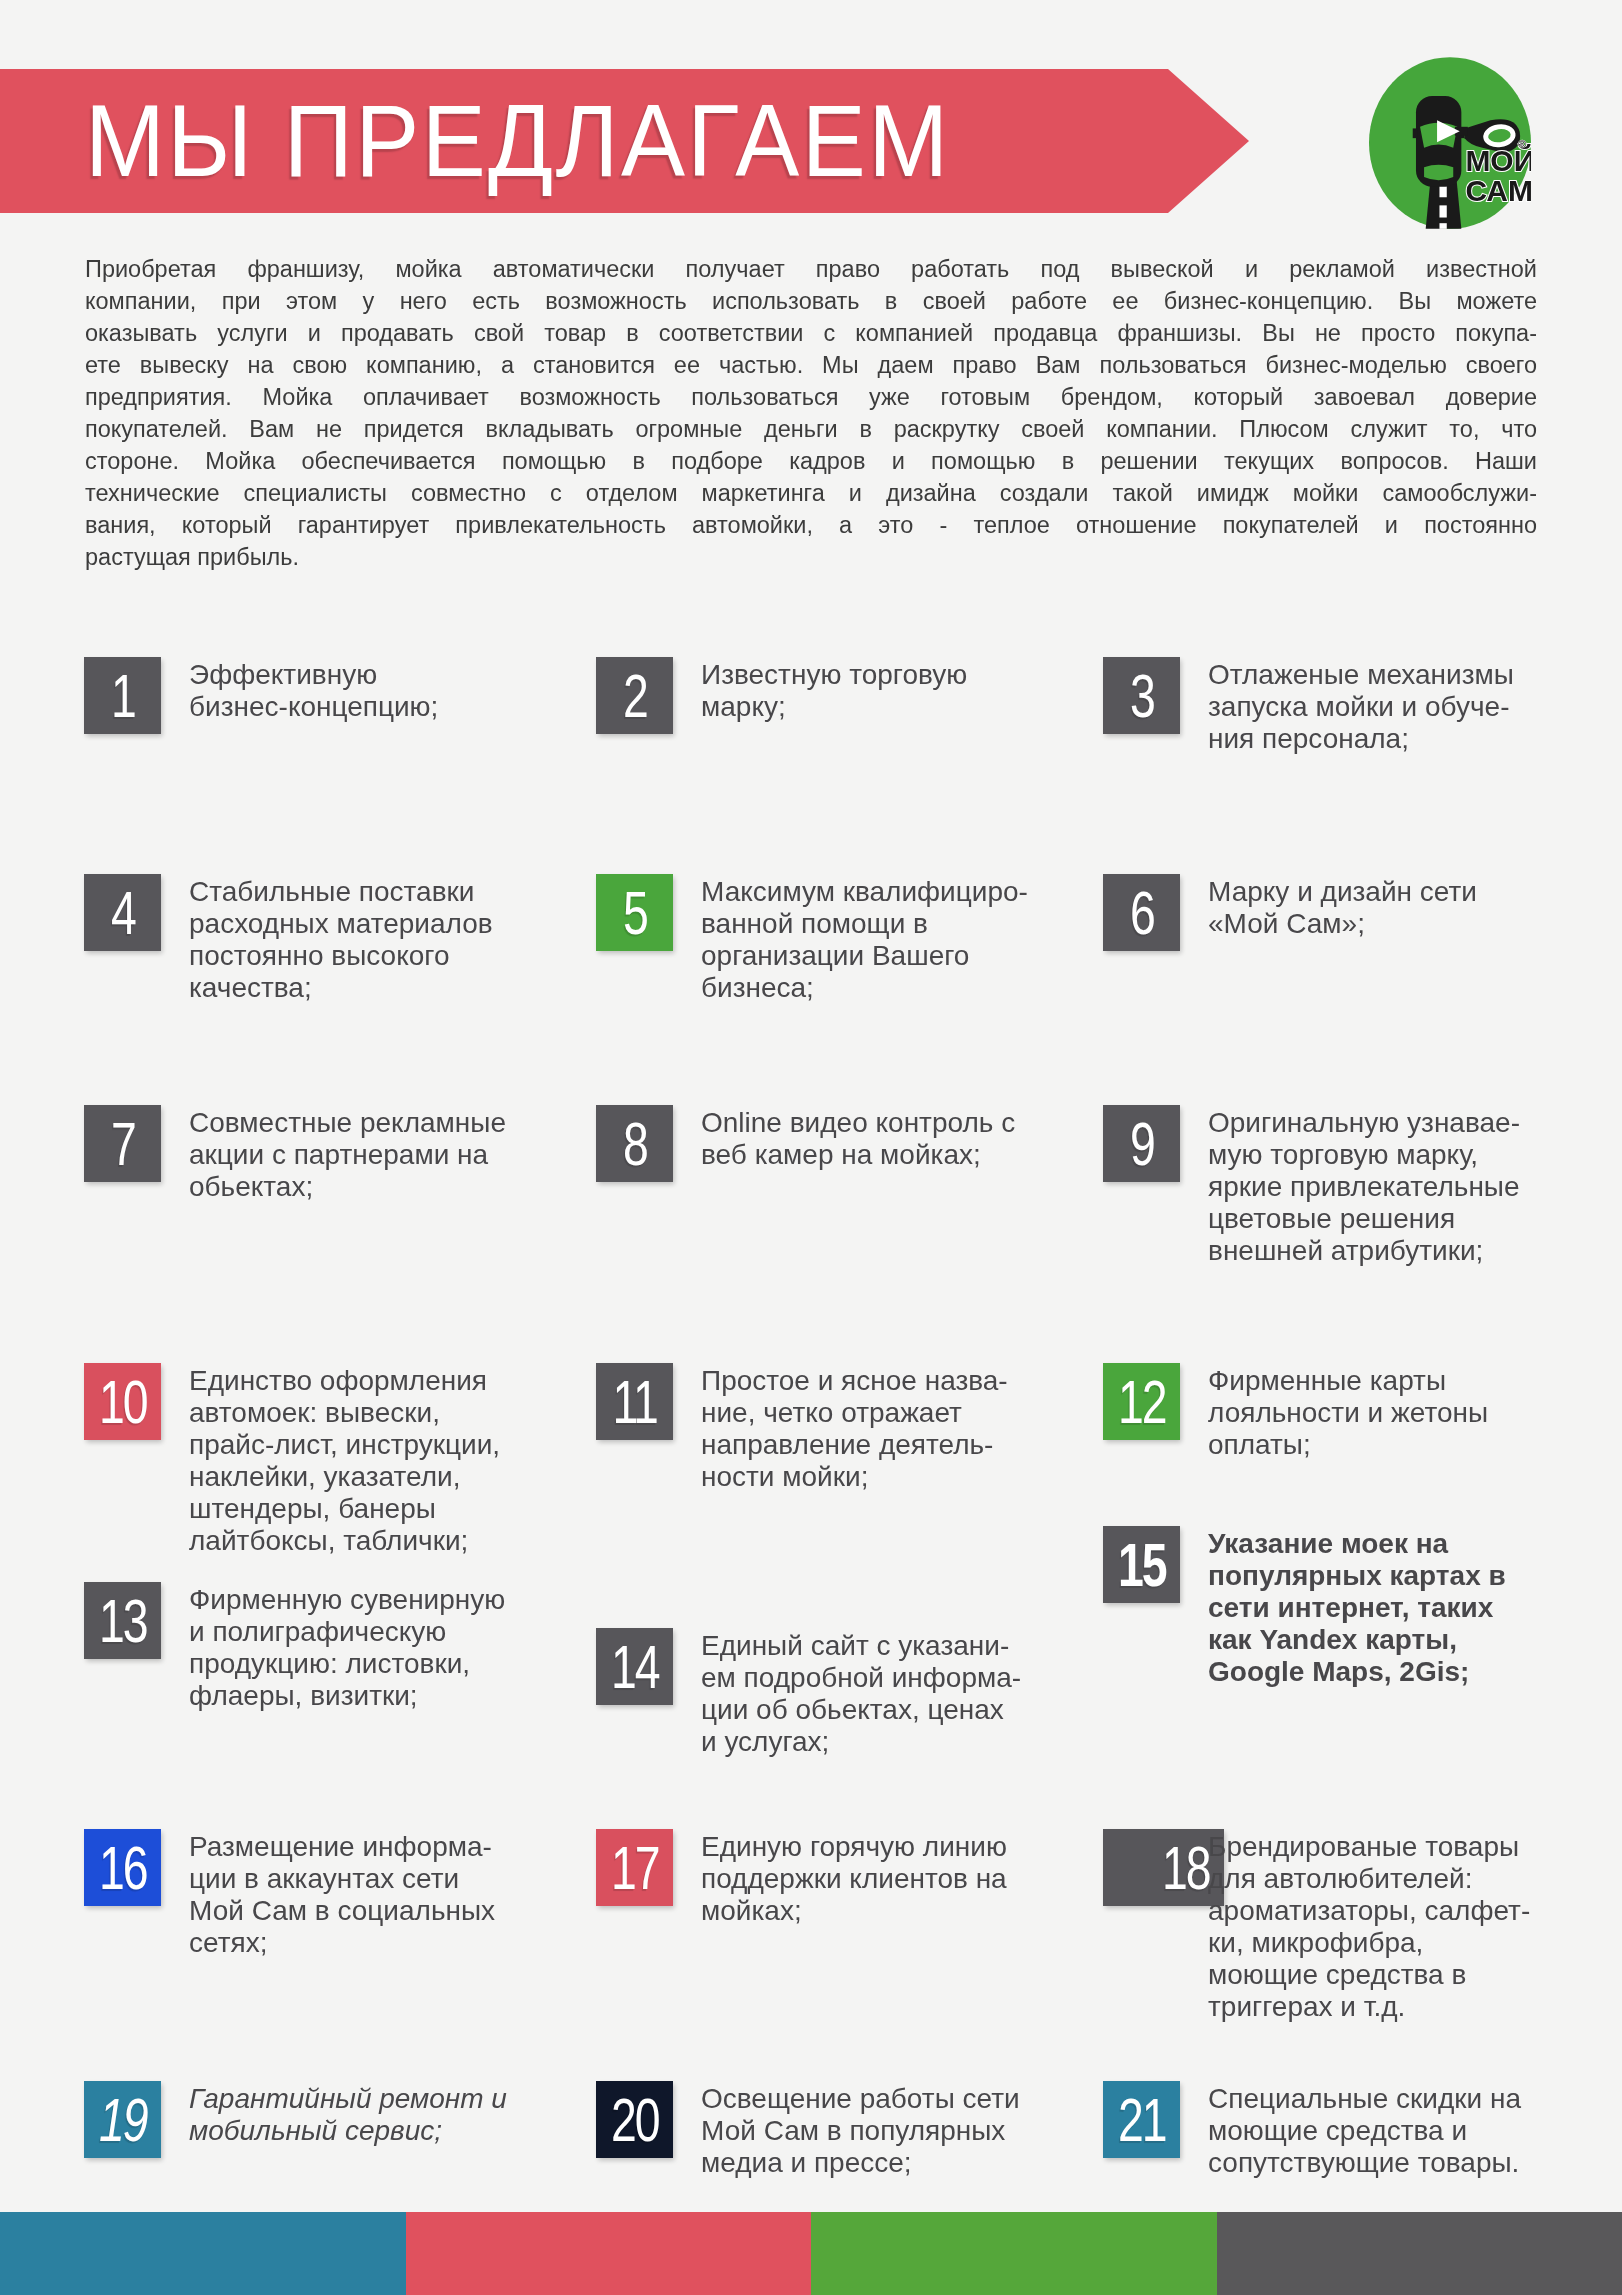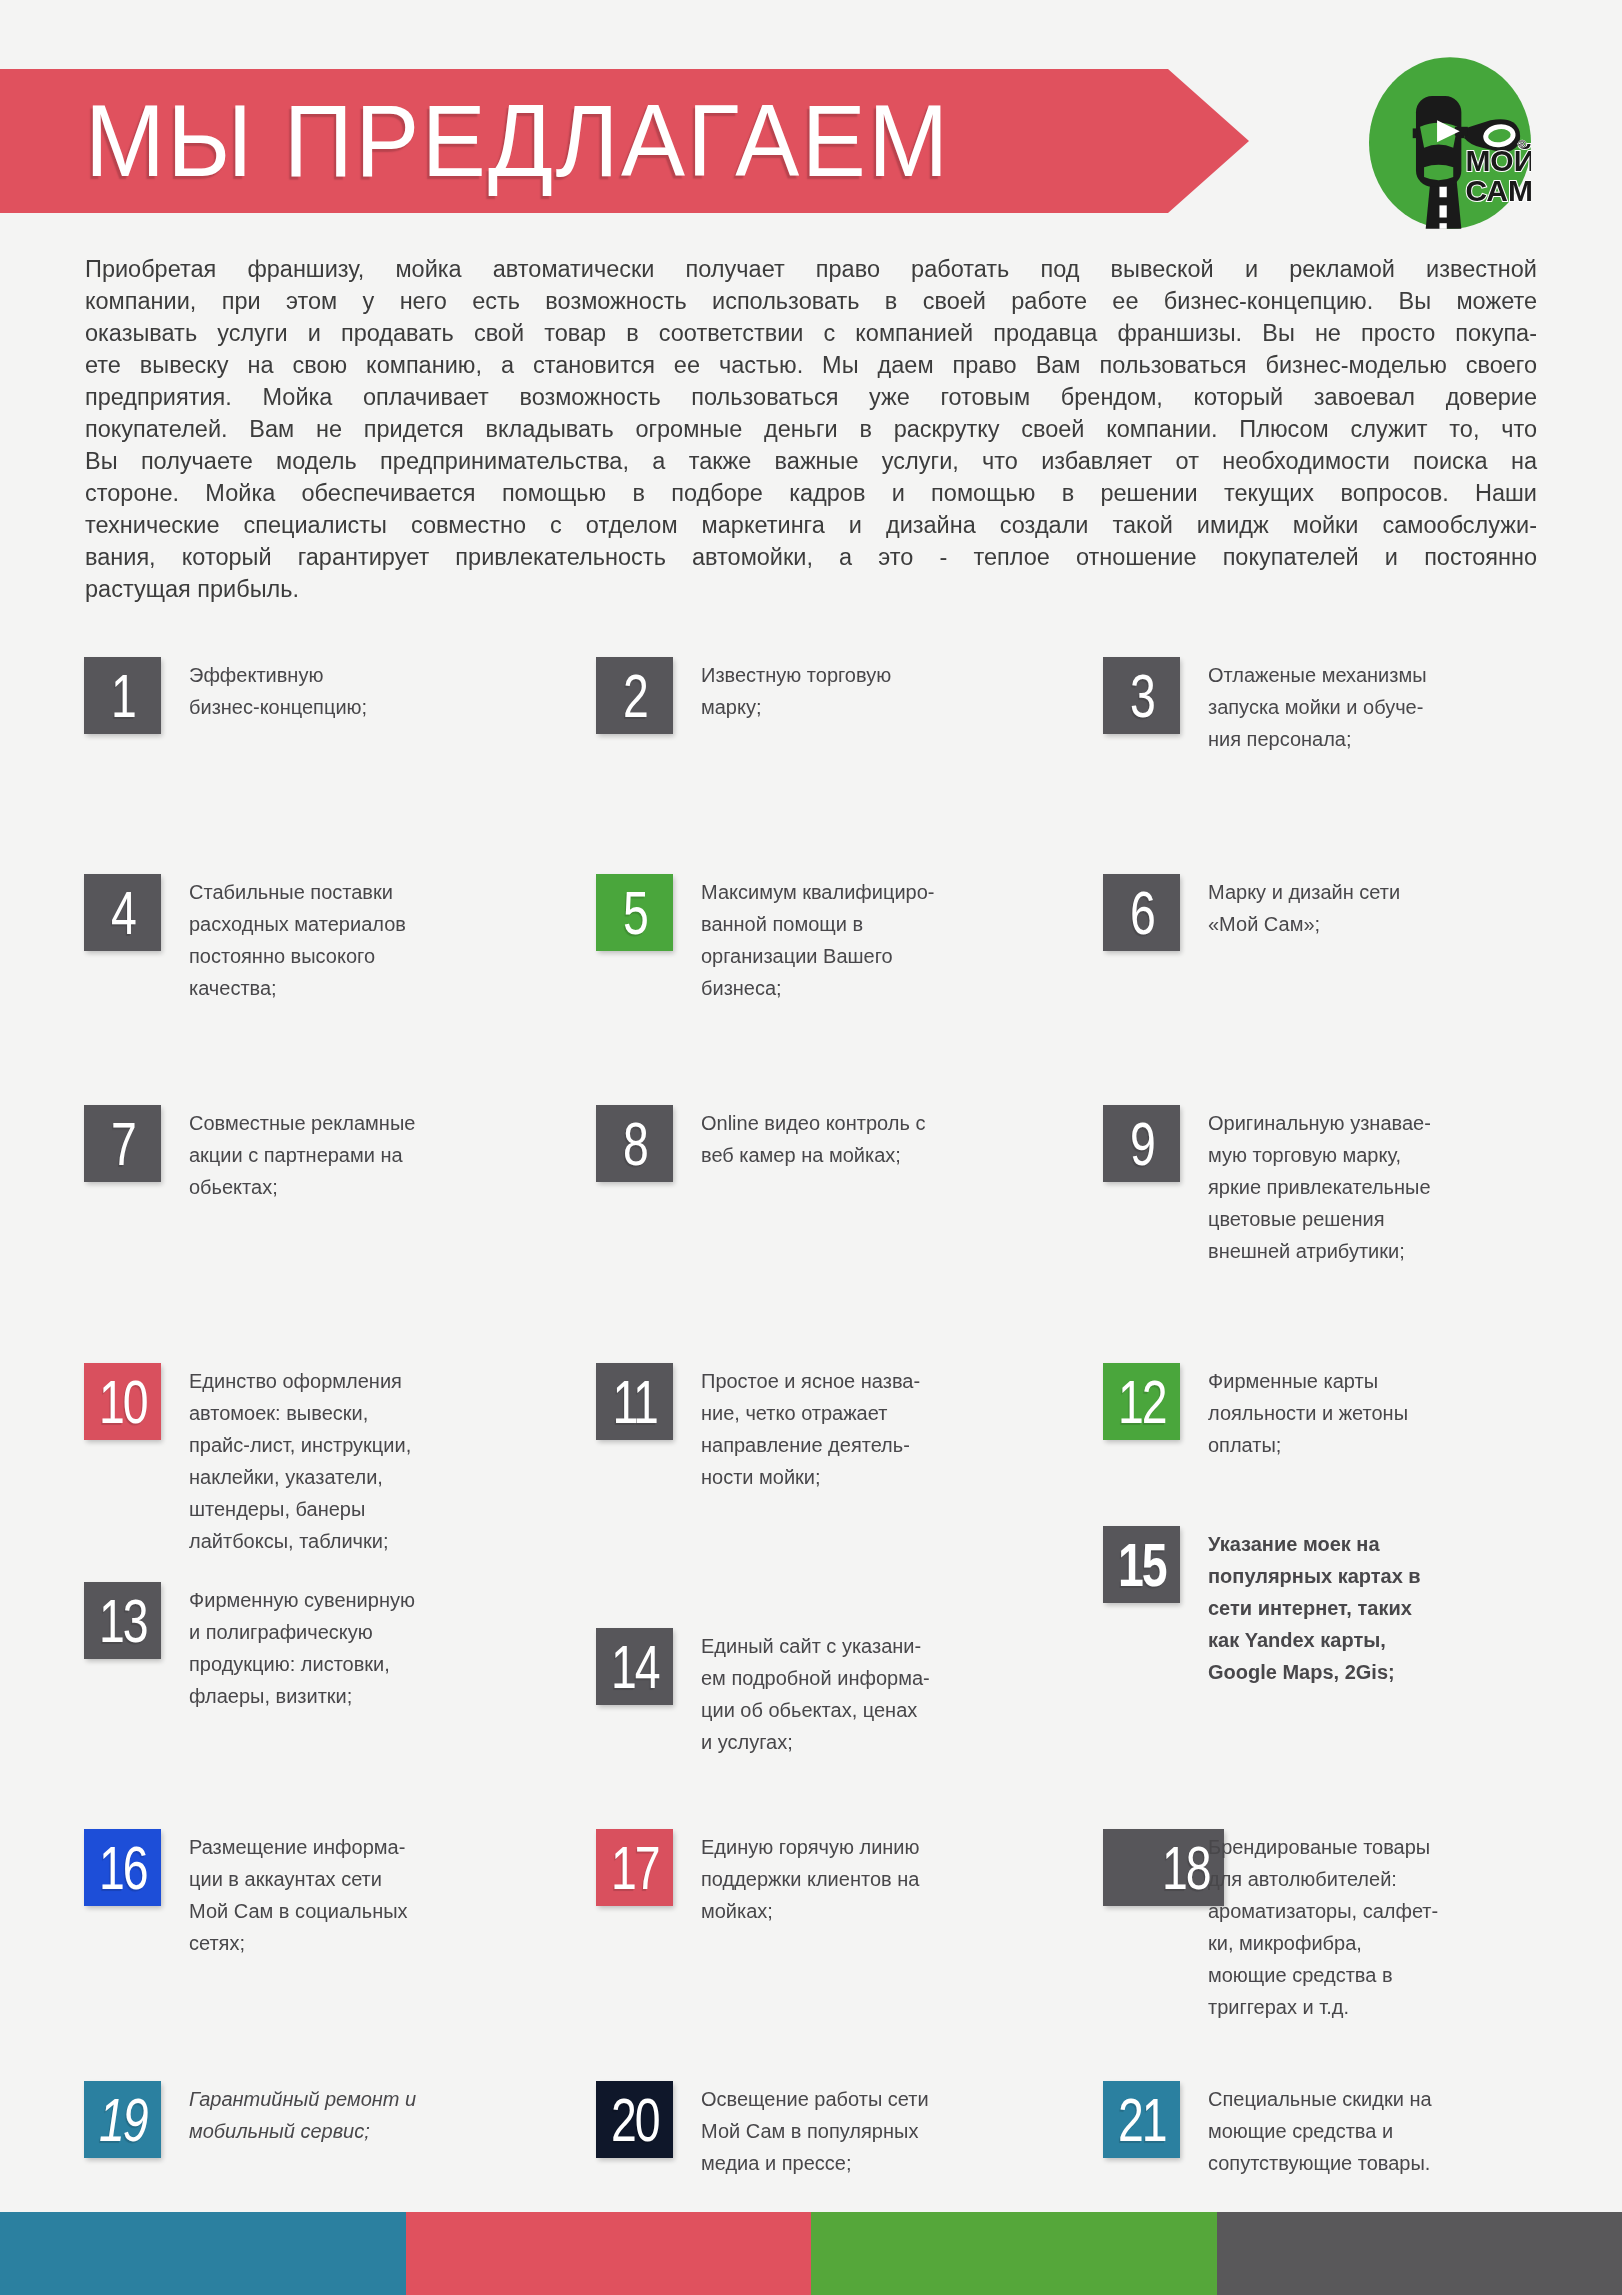--- a/index.html
+++ b/index.html
@@ -67,21 +67,21 @@
     color:#ffffff;
     font-size:58px;line-height:1;
     letter-spacing:-2.4px;
     display:inline-block;
     transform:scaleX(0.8) scaleY(1.05);
     text-shadow:-1.6px 1.6px 0.8px rgba(0,0,0,0.15);
   }
   .item .text{
     position:absolute;left:105px;top:1.6px;width:381px;
     color:#48474a;
-    font-size:20px;line-height:32px;
+    font-size:28px;line-height:32px;
     white-space:pre-line;
   }
   
   #footer-bar{position:absolute;left:0;top:2212px;width:1622px;height:84px;}
   #footer-bar .seg{position:absolute;top:0;height:100%;}
 </style>
 </head>
 <body>
 
 <div id="page">
@@ -122,21 +122,20 @@
     </svg>
   </div>
 
   <div id="intro">
       <div class="intro-line">Приобретая франшизу, мойка автоматически получает право работать под вывеской и рекламой известной</div>
       <div class="intro-line">компании, при этом у него есть возможность использовать в своей работе ее бизнес-концепцию. Вы можете</div>
       <div class="intro-line">оказывать услуги и продавать свой товар в соответствии с компанией продавца франшизы. Вы не просто покупа-</div>
       <div class="intro-line">ете вывеску на свою компанию, а становится ее частью. Мы даем право Вам пользоваться бизнес-моделью своего</div>
       <div class="intro-line">предприятия. Мойка оплачивает возможность пользоваться уже готовым брендом, который завоевал доверие</div>
       <div class="intro-line">покупателей. Вам не придется вкладывать огромные деньги в раскрутку своей компании. Плюсом служит то, что</div>
-      <div class="intro-line">Вы получаете модель предпринимательства, а также важные услуги, что избавляет от необходимости поиска на</div>
       <div class="intro-line">стороне. Мойка обеспечивается помощью в подборе кадров и помощью в решении текущих вопросов. Наши</div>
       <div class="intro-line">технические специалисты совместно с отделом маркетинга и дизайна создали такой имидж мойки самообслужи-</div>
       <div class="intro-line">вания, который гарантирует привлекательность автомойки, а это - теплое отношение покупателей и постоянно</div>
       <div class="intro-line last">растущая прибыль.</div>
     </div>
 
   <div id="items">
       <div class="item" style="left: 84px; top: 657px; width: 487px; height: 8px;">
         <div class="badge" style="background: rgb(87, 86, 90);">
           <span class="num">1</span>

